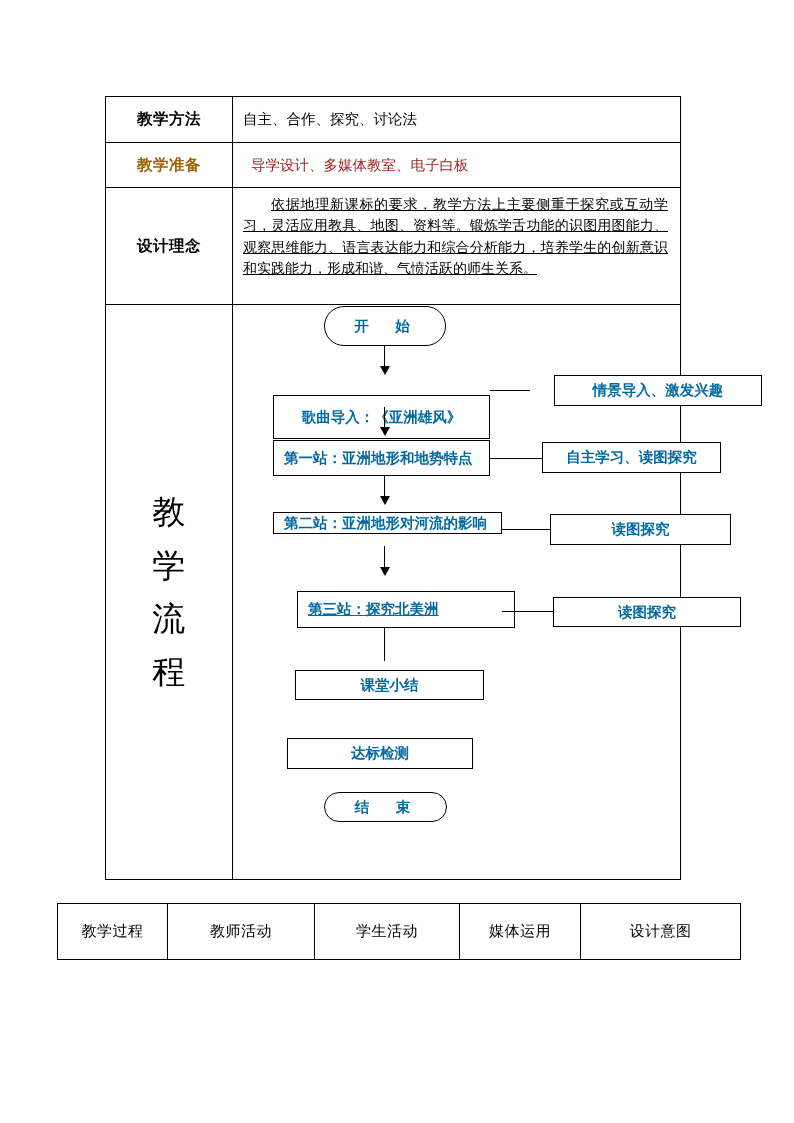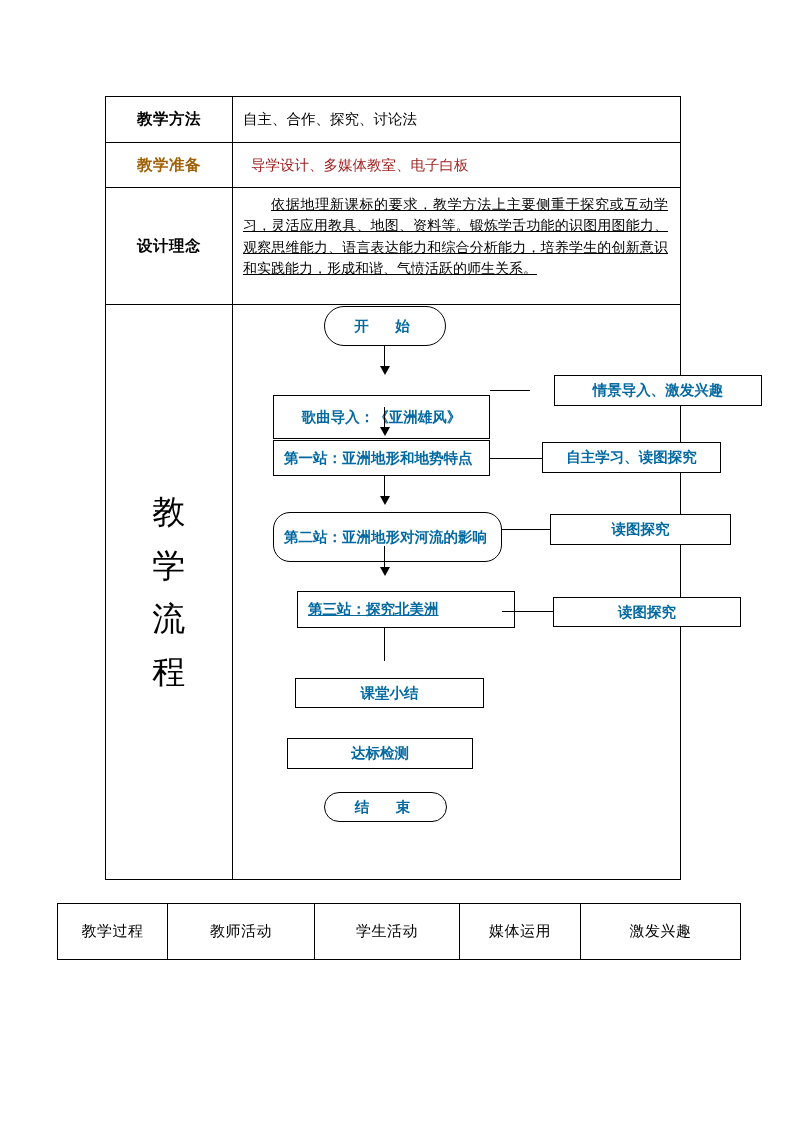--- a/index.html
+++ b/index.html
@@ -178,43 +178,43 @@
     <div class="arrowhead" style="left:147px;top:123px;"></div>
 
     <div class="node left-al" style="left:40px;top:136px;width:217px;height:36px;">第一站：亚洲地形和地势特点</div>
 
     <div class="hline" style="left:257px;top:154px;width:52px;"></div>
     <div class="node" style="left:309px;top:138px;width:179px;height:31px;">自主学习、读图探究</div>
 
     <div class="vline" style="left:151px;top:172px;height:26px;"></div>
     <div class="arrowhead" style="left:147px;top:192px;"></div>
 
-    <div class="node left-al" style="left:40px;top:208px;width:229px;height:50px;border-radius:17px;">第二站：亚洲地形对河流的影响</div>
+    <div class="node left-al" style="left:40px;top:208px;width:229px;height:22px;">第二站：亚洲地形对河流的影响</div>
 
     <div class="hline" style="left:269px;top:225px;width:48px;"></div>
     <div class="node" style="left:317px;top:210px;width:181px;height:31px;">读图探究</div>
 
     <div class="vline" style="left:151px;top:242px;height:27px;"></div>
     <div class="arrowhead" style="left:147px;top:263px;"></div>
 
     <div class="node left-al" style="left:64px;top:287px;width:218px;height:37px;text-decoration:underline;">第三站：探究北美洲</div>
 
     <div class="hline" style="left:269px;top:307px;width:51px;"></div>
     <div class="node" style="left:320px;top:293px;width:188px;height:30px;">读图探究</div>
 
     <div class="vline" style="left:151px;top:324px;height:33px;"></div>
 
-    <div class="node" style="left:62px;top:374px;width:189px;height:30px;">课堂小结</div>
+    <div class="node" style="left:62px;top:366px;width:189px;height:30px;">课堂小结</div>
 
     <div class="node" style="left:54px;top:434px;width:186px;height:31px;">达标检测</div>
 
     <div class="node oval" style="left:91px;top:488px;width:123px;height:30px;">结　束</div>
   </div>
 
   <div class="bottom-table">
     <div class="bt-cell" style="width:110px;">教学过程</div>
     <div class="bt-cell" style="width:147px;">教师活动</div>
     <div class="bt-cell" style="width:145px;">学生活动</div>
     <div class="bt-cell" style="width:121px;">媒体运用</div>
-    <div class="bt-cell last" style="flex:1;">激发兴趣</div>
+    <div class="bt-cell last" style="flex:1;">设计意图</div>
   </div>
 
 </div>
 
 </body></html>

